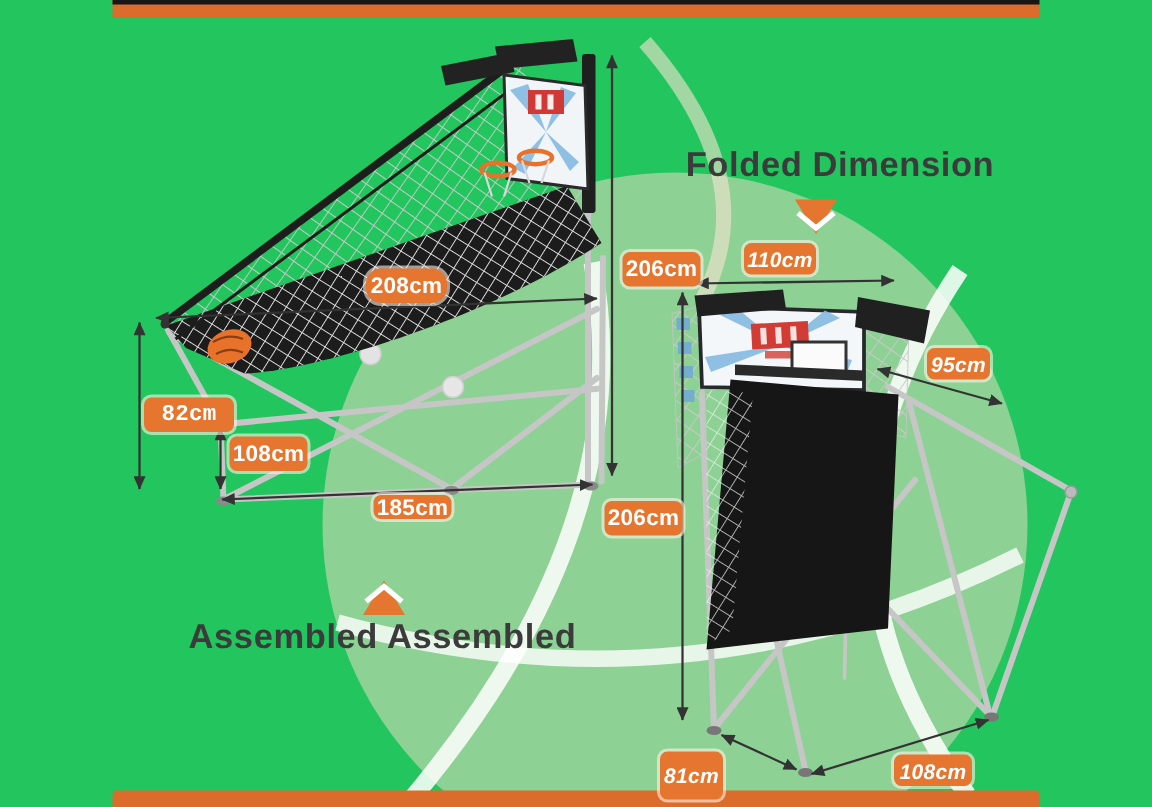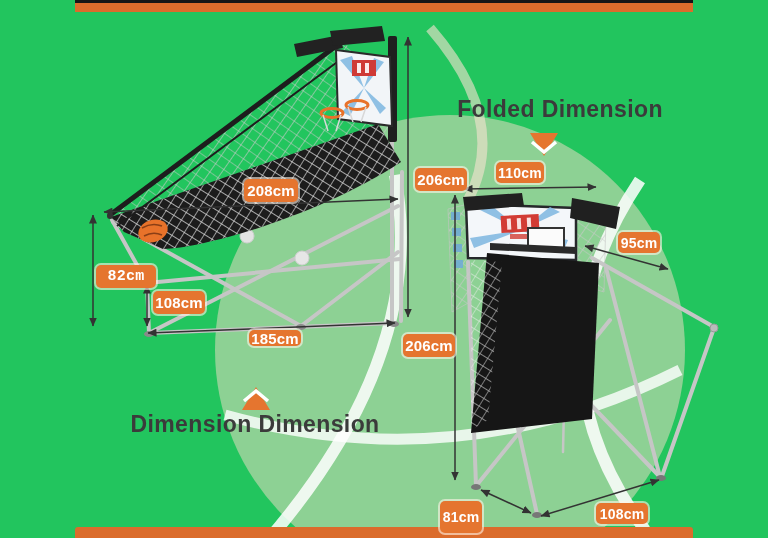--- a/index.html
+++ b/index.html
@@ -5,21 +5,21 @@
   html,body{margin:0;padding:0;background:#ffffff;}
   .stage{position:relative;width:768px;height:538px;background:#22c55e;overflow:hidden;
          font-family:"Liberation Sans",sans-serif;}
   .layer{position:absolute;left:0;top:0;width:768px;height:538px;}
   .accent-bar{position:absolute;background:#DB6C2C;}
   .bar-top{left:75px;top:0;width:618px;height:12px;border-top:3px solid #161616;box-sizing:border-box;}
   .bar-bottom{left:75px;top:527px;width:618px;height:11px;border-radius:3px 3px 0 0;}
   .badge{position:absolute;display:flex;align-items:center;justify-content:center;
          background:#E5752F;color:#ffffff;font-size:15px;font-weight:bold;
          border-radius:5px;box-shadow:0 0 0 2px rgba(255,243,232,0.6);letter-spacing:.2px;}
-  .badge.sm{font-size:14px;}
+  .badge.sm{font-size:14px;font-style:italic;}
   .title{position:absolute;color:#3B3B3B;font-size:23px;font-weight:bold;
          letter-spacing:.4px;text-align:center;white-space:nowrap;}
   .chevron{position:absolute;}
 </style>
 </head>
 <body>
 
 <div class="stage">
 
   <svg class="layer" viewBox="0 0 768 538">
@@ -158,27 +158,27 @@
 
   <div class="accent-bar bar-top"></div>
   <div class="accent-bar bar-bottom"></div>
 
   <div class="title" style="left:440px;top:96px;width:240px;">Folded Dimension</div>
   <svg class="chevron" style="left:528px;top:132px;" width="32" height="28" viewBox="0 0 32 28">
     <polygon points="2,1 30,1 16,24" fill="#E5752F"></polygon>
     <polyline points="4,10 16,20 28,10" stroke="#ffffff" stroke-width="3.5" fill="none"></polyline>
   </svg>
 
-  <div class="title" style="left:115px;top:411px;width:280px;">Dimension Dimension</div>
+  <div class="title" style="left:115px;top:411px;width:280px;">Assembled Assembled</div>
   <svg class="chevron" style="left:240px;top:384px;" width="32" height="28" viewBox="0 0 32 28">
     <polygon points="2,26 30,26 16,3" fill="#E5752F"></polygon>
     <polyline points="4,17 16,7 28,17" stroke="#ffffff" stroke-width="3.5" fill="none"></polyline>
   </svg>
 
-  <div class="badge" style="left:244px;top:179px;width:54px;height:23px;">208cm</div>
+  <div class="badge" style="left:244px;top:179px;width:54px;height:23px;border-radius:10px;">208cm</div>
   <div class="badge" style="left:415px;top:168px;width:52px;height:23px;">206cm</div>
   <div class="badge" style="left:96px;top:265px;width:60px;height:23px;font-family:Liberation Mono, monospace;">82cm</div>
   <div class="badge" style="left:153px;top:291px;width:52px;height:23px;">108cm</div>
   <div class="badge" style="left:249px;top:330px;width:52px;height:16px;">185cm</div>
 
   <div class="badge sm" style="left:496px;top:162px;width:48px;height:21px;">110cm</div>
   <div class="badge sm" style="left:618px;top:232px;width:42px;height:21px;">95cm</div>
   <div class="badge" style="left:403px;top:334px;width:52px;height:23px;">206cm</div>
   <div class="badge sm" style="left:440px;top:501px;width:42px;height:32px;">81cm</div>
   <div class="badge sm" style="left:596px;top:503px;width:52px;height:21px;">108cm</div>

